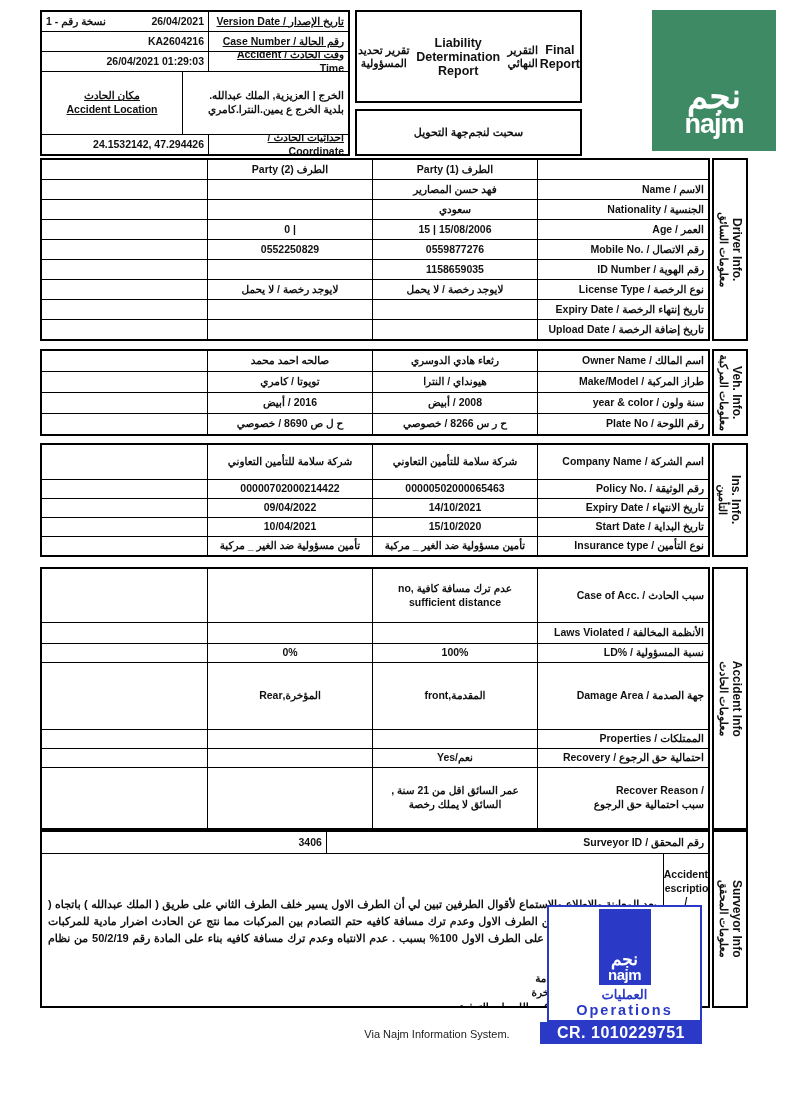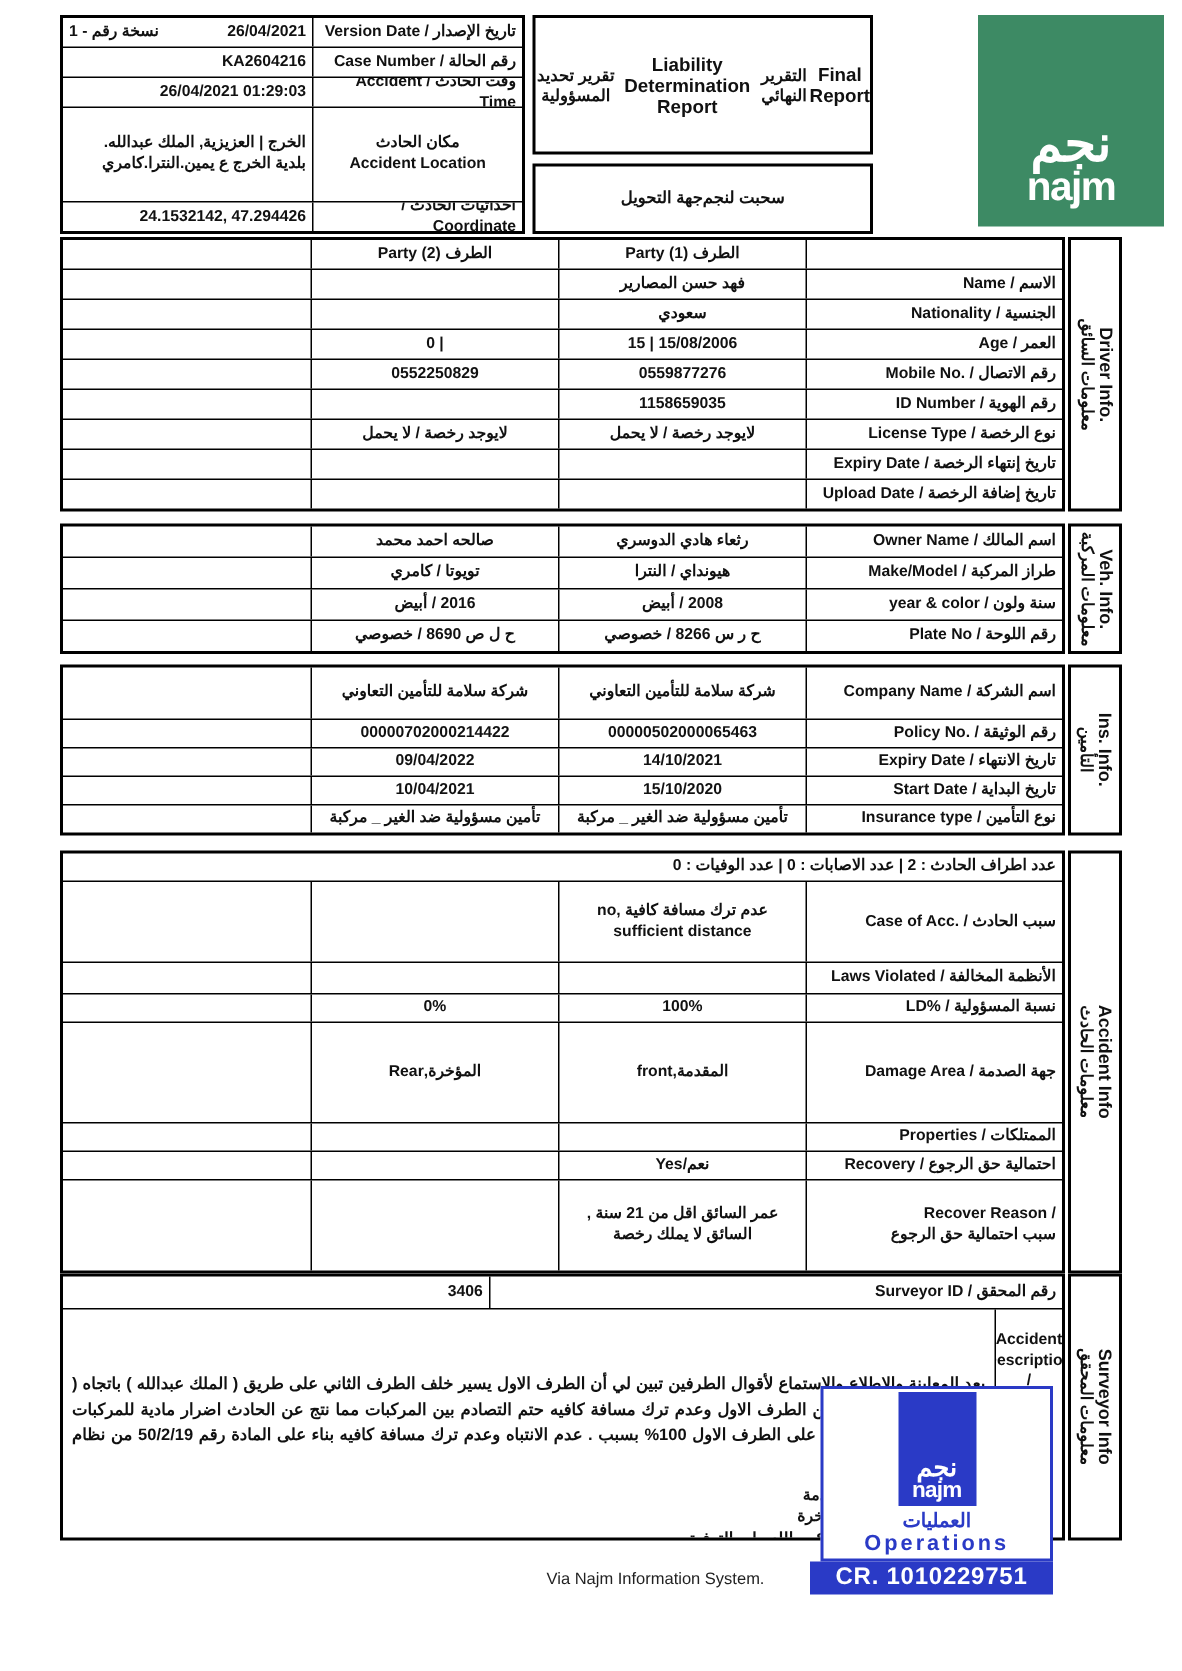--- a/index.html
+++ b/index.html
@@ -32,21 +32,21 @@
   .c0,.val{flex:0 0 165px;}
   .lab{flex:1 1 auto;justify-content:flex-end;}
   .lab span{text-align:right;}
   .grow{flex:1 1 auto;}
   .hug-right{justify-content:flex-end;}
   .hug-right span{text-align:right;}
   
   .m-val{flex:1 1 auto;justify-content:flex-end;}
   .m-val span{text-align:right;}
   .m-val.split{justify-content:space-between;}
-  .m-lab{flex:0 0 140px;justify-content:flex-end;}
+  .m-lab{flex:0 0 140px;justify-content:flex-end;text-decoration:underline;}
   .m-lab span{text-align:right;}
   .m-lab.lc{justify-content:center;}
   .m-lab.lc span{text-align:center;}
   
   .vbox{position:absolute;right:-40px;top:-2px;bottom:-2px;width:36px;border:2px solid #000;background:#fff;
         box-sizing:border-box;display:flex;align-items:center;justify-content:center;}
   .vrot{transform:rotate(90deg);white-space:nowrap;text-align:center;line-height:1.2;}
   .v-en{font-size:12px;font-weight:bold;}
   .v-ar{font-size:11px;font-weight:bold;}
   
@@ -100,27 +100,27 @@
             </div>
             <div class="row" style="height: 19px;">
               <div class="cell m-val">
                 <span dir="ltr">26/04/2021 01:29:03</span>
               </div>
               <div class="cell m-lab">
                 <span dir="rtl">وقت الحادث / Accident Time</span>
               </div>
             </div>
             <div class="row" style="height: 62px;">
+              <div class="cell m-lab lc">
+                <span dir="rtl">مكان الحادث
+Accident Location</span>
+              </div>
               <div class="cell m-val">
                 <span dir="rtl">الخرج | العزيزية, الملك عبدالله.
 بلدية الخرج ع يمين.النترا.كامري</span>
-              </div>
-              <div class="cell m-lab lc">
-                <span dir="rtl">مكان الحادث
-Accident Location</span>
               </div>
             </div>
             <div class="row" style="height: 19px;">
               <div class="cell m-val">
                 <span dir="ltr">24.1532142, 47.294426</span>
               </div>
               <div class="cell m-lab">
                 <span dir="rtl">أحداثيات الحادث / Coordinate</span>
               </div>
             </div>
@@ -387,25 +387,20 @@
       <div class="vbox">
         <div class="vrot">
           <div class="v-en">Ins. Info.</div>
           <div class="v-ar" dir="rtl">التأمين</div>
         </div>
       </div>
     </div>
 
     <div class="sec mt10">
       <div class="rows">
-          <div class="row" style="height: 18px;">
-            <div class="cell grow hug-right">
-              <span dir="rtl">عدد اطراف الحادث : 2 | عدد الاصابات : 0 | عدد الوفيات : 0</span>
-            </div>
-          </div>
           <div class="row" style="height: 53px;">
             <div class="cell c0"></div>
             <div class="cell val">
               <span dir="rtl"></span>
             </div>
             <div class="cell val">
               <span dir="rtl">عدم ترك مسافة كافية ,no sufficient distance</span>
             </div>
             <div class="cell lab">
               <span dir="rtl">سبب الحادث / Case of Acc.‎</span>

